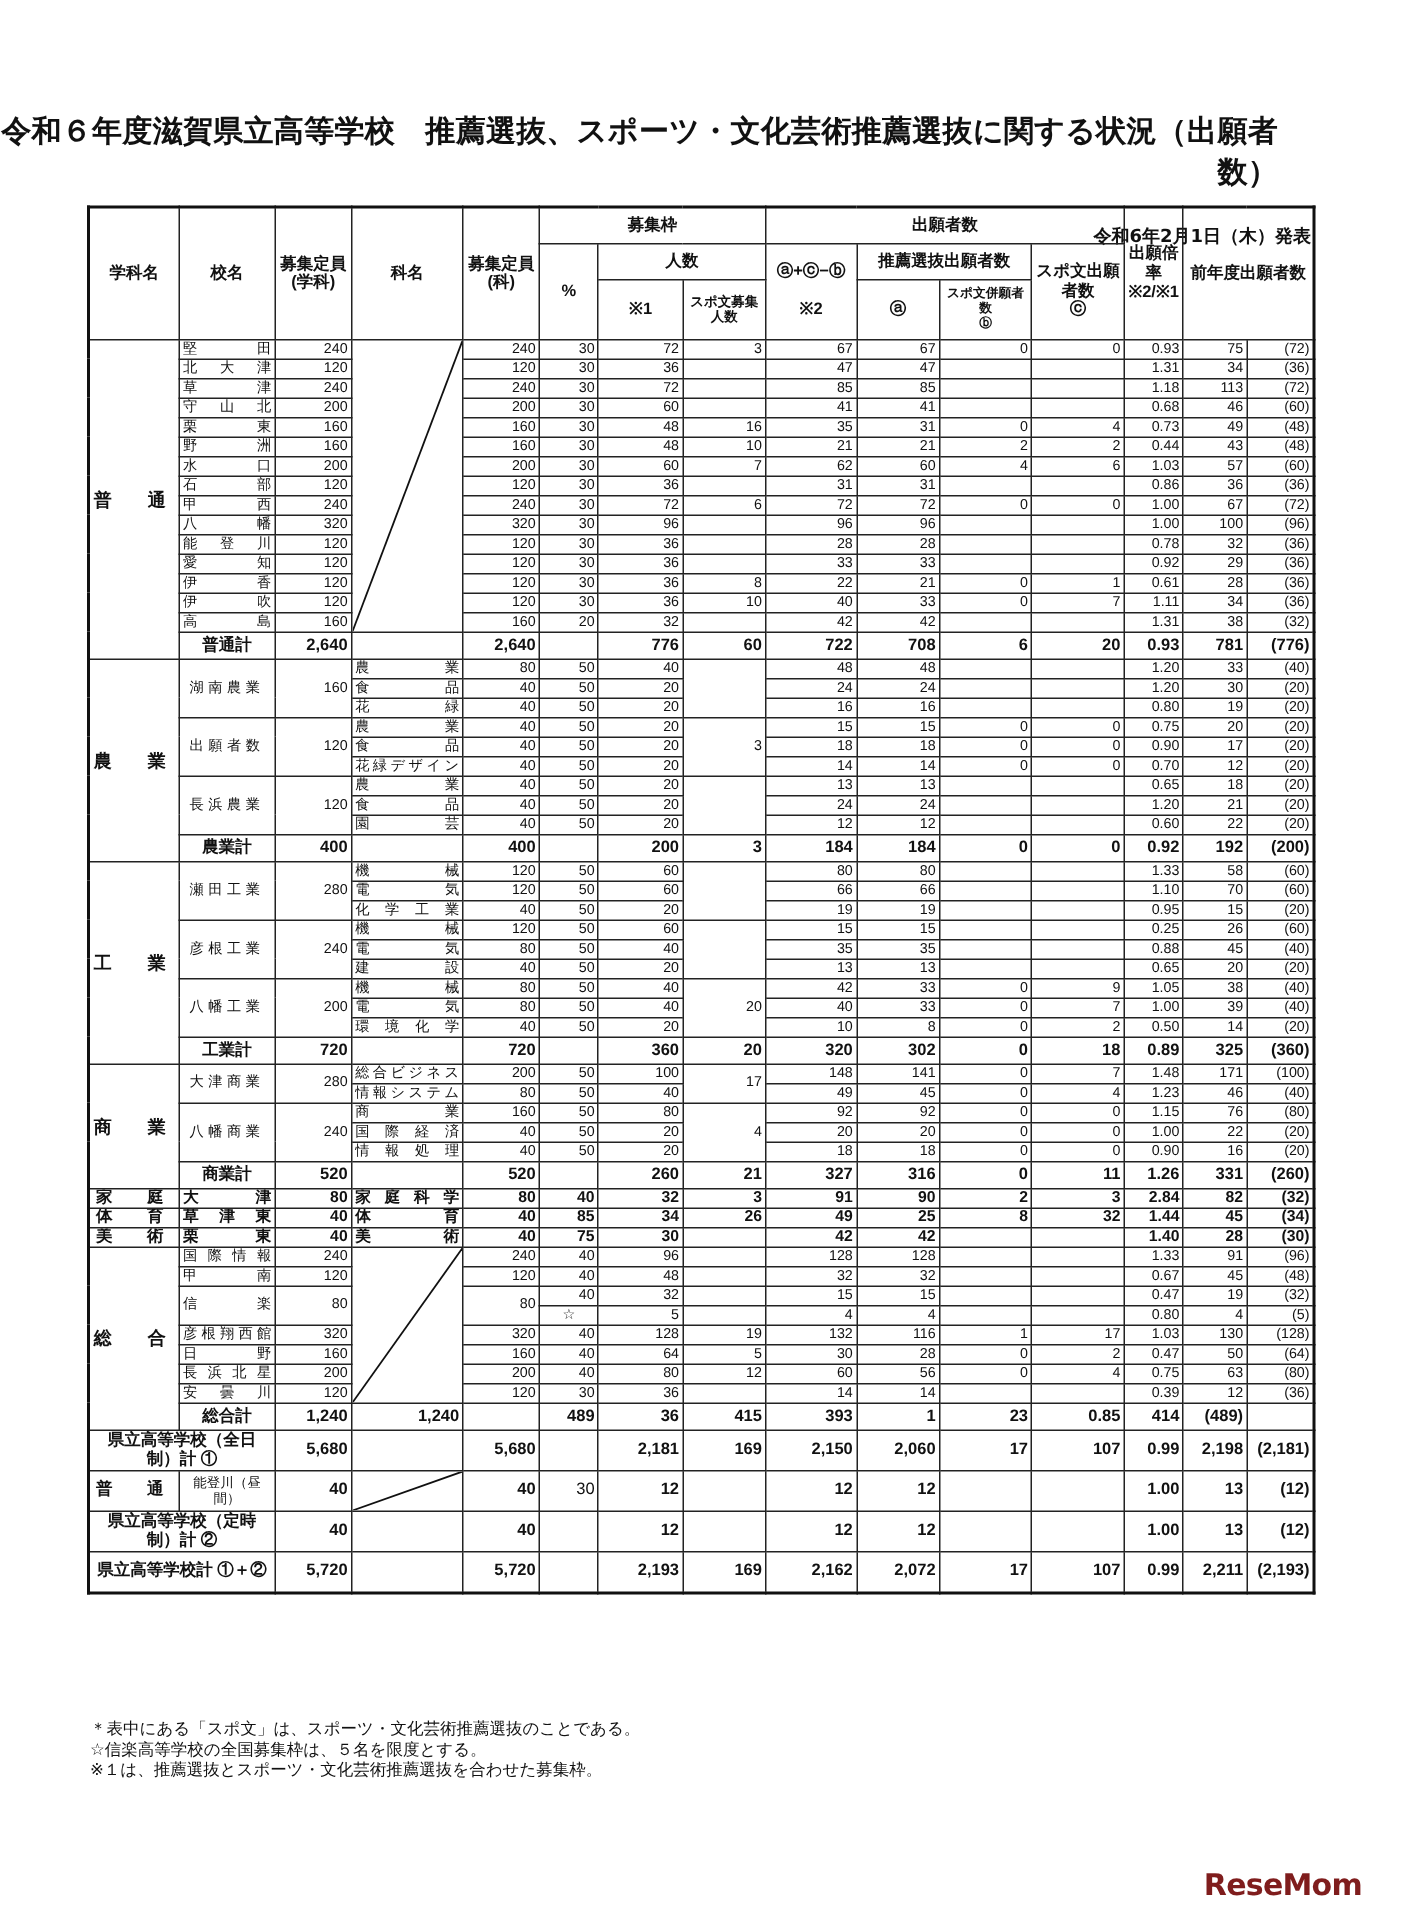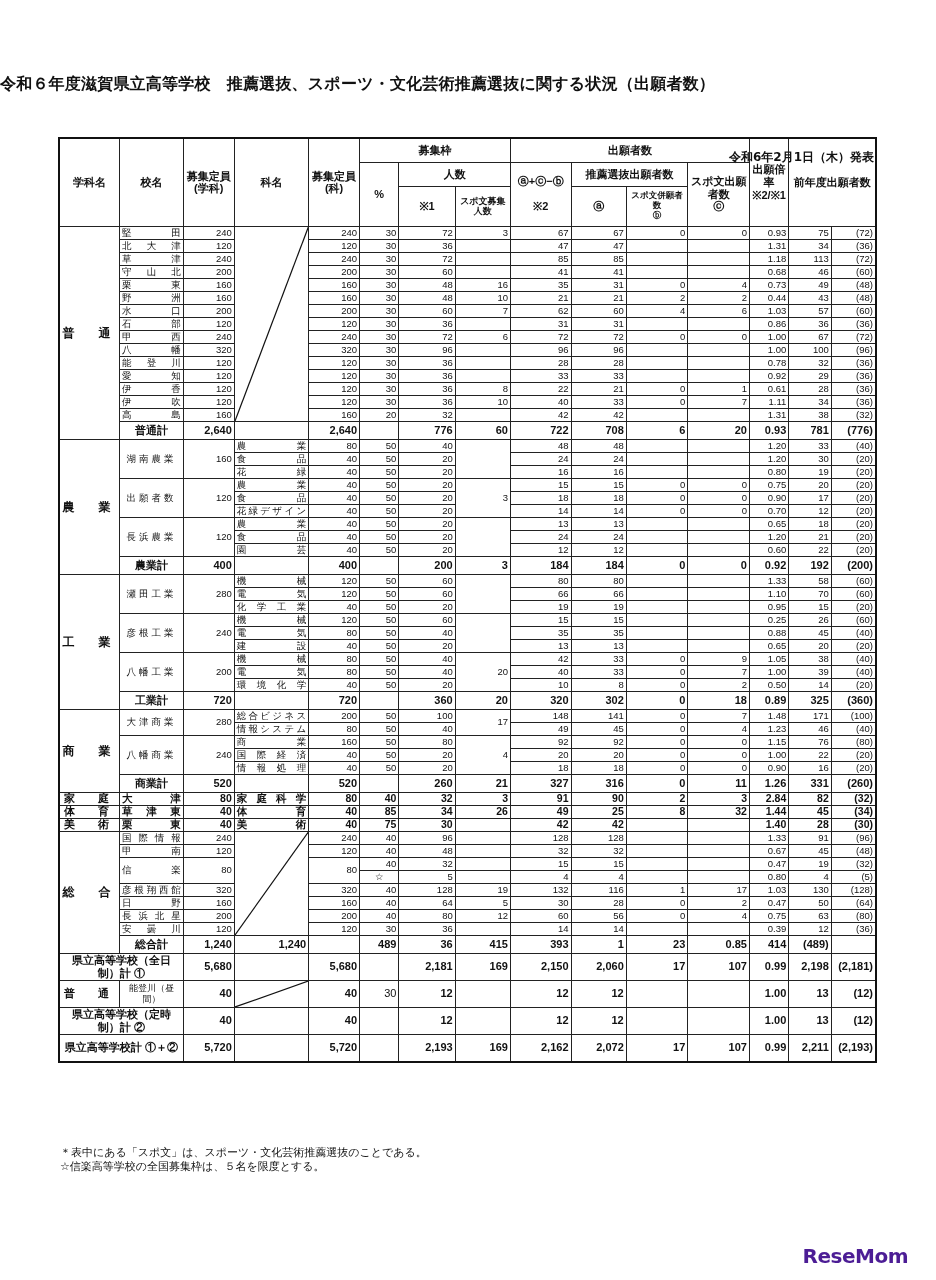--- a/index.html
+++ b/index.html
@@ -1,34 +1,34 @@
 <!DOCTYPE html>
 <html><head>
 <meta charset="utf-8">
 <style>
   html,body{margin:0;padding:0;background:#fff;}
   body{width:936px;height:1280px;position:relative;font-family:"DejaVu Sans","Liberation Sans",sans-serif;color:#111;overflow:hidden;}
-  .title{position:absolute;left:0;top:74px;width:852px;text-align:left;font-size:16px;font-weight:bold;letter-spacing:0.2px;}
+  .title{position:absolute;left:0;top:74px;width:852px;text-align:right;font-size:20px;font-weight:bold;letter-spacing:0.2px;}
   .date{position:absolute;right:62px;top:117px;font-size:12px;font-weight:bold;margin-top:32px;}
   table.main{position:absolute;left:58px;top:137px;width:819px;border-collapse:collapse;table-layout:fixed;border:2px solid #111;}
   table.main td, table.main th{border:1px solid #222;padding:0 2px;font-size:9.5px;line-height:1;height:12px;white-space:nowrap;overflow:hidden;font-family:"Liberation Sans Narrow","Liberation Sans",sans-serif;}
   th{font-weight:bold;font-size:11px !important;text-align:center;line-height:1.15 !important;white-space:normal !important;}
   td.num{text-align:right;}
   td.sch{text-align:justify;text-align-last:justify;}
   td.cat{text-align:center;font-weight:bold;font-size:12px !important;letter-spacing:6px;}
   tr.sub td{font-weight:bold;font-size:11px !important;height:17px;}
   tr.sub td.lbl{text-align:center;}
   tr.bold td{font-weight:bold;font-size:10.5px !important;}
   tr.big td{font-weight:bold;font-size:11px !important;height:26px;}
   td.lbl2{text-align:center;font-size:11px !important;line-height:1.15 !important;white-space:normal !important;}
   td.diag{position:relative;}
   td.diag svg{position:absolute;left:0;top:0;width:100%;height:100%;}
   .sep-top td{border-top:2px solid #111;}
   .notes{position:absolute;left:60px;top:1146px;font-size:11px;line-height:13.5px;}
-  .logo{position:absolute;right:28px;top:1244px;font-size:20px;font-weight:bold;color:#4c1d95;font-family:"DejaVu Sans",sans-serif;letter-spacing:-0.5px;}
+  .logo{position:absolute;right:28px;top:1244px;font-size:20px;font-weight:bold;color:#7f1d1d;font-family:"DejaVu Sans",sans-serif;letter-spacing:-0.5px;}
 </style>
 </head>
 <body>
 
 <div class="title">令和６年度滋賀県立高等学校　推薦選抜、スポーツ・文化芸術推薦選抜に関する状況（出願者数）</div>
 <div class="date">令和6年2月1日（木）発表</div>
 
 <table class="main">
   <colgroup>
     <col style="width:57px">
@@ -952,14 +952,15 @@
         <td class="num">0.99</td>
         <td class="num">2,211</td>
         <td class="num">(2,193)</td>
       </tr>
     </tbody>
 </table>
 
 <div class="notes">
   <div>＊表中にある「スポ文」は、スポーツ・文化芸術推薦選抜のことである。</div>
   <div>☆信楽高等学校の全国募集枠は、５名を限度とする。</div>
+  <div>※１は、推薦選抜とスポーツ・文化芸術推薦選抜を合わせた募集枠。</div>
 </div>
 <div class="logo">ReseMom</div>
 
 </body></html>

